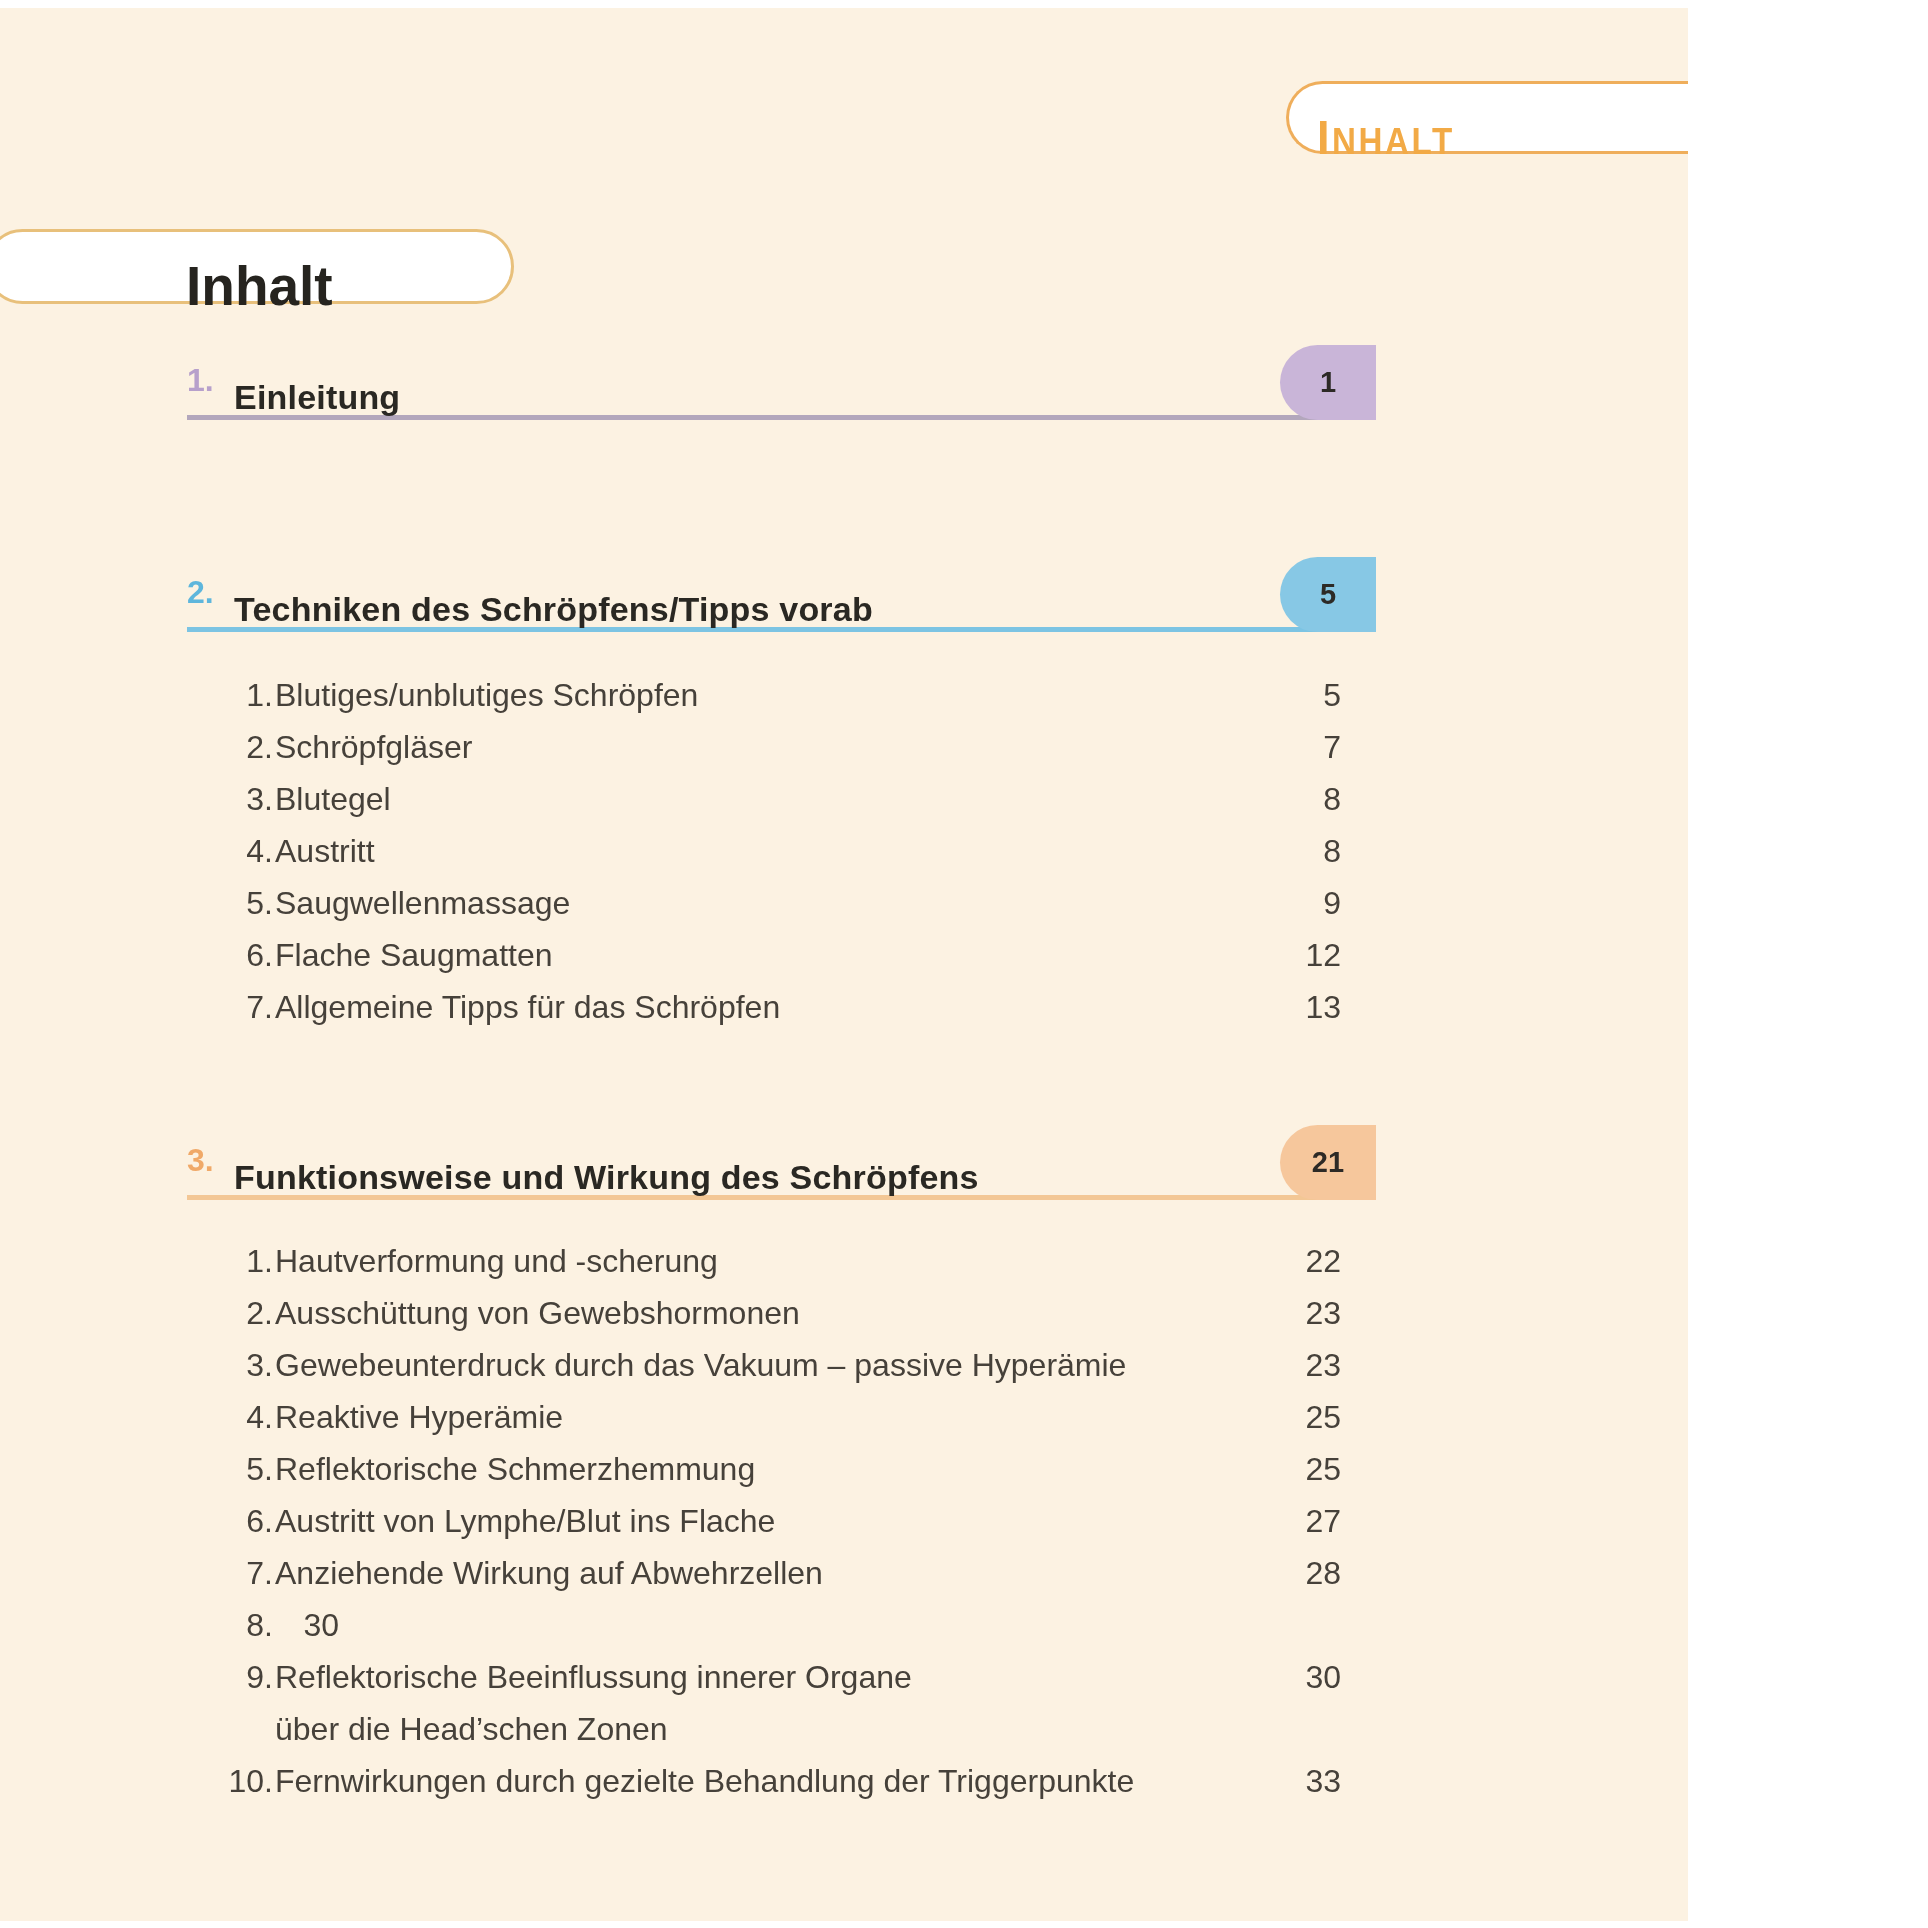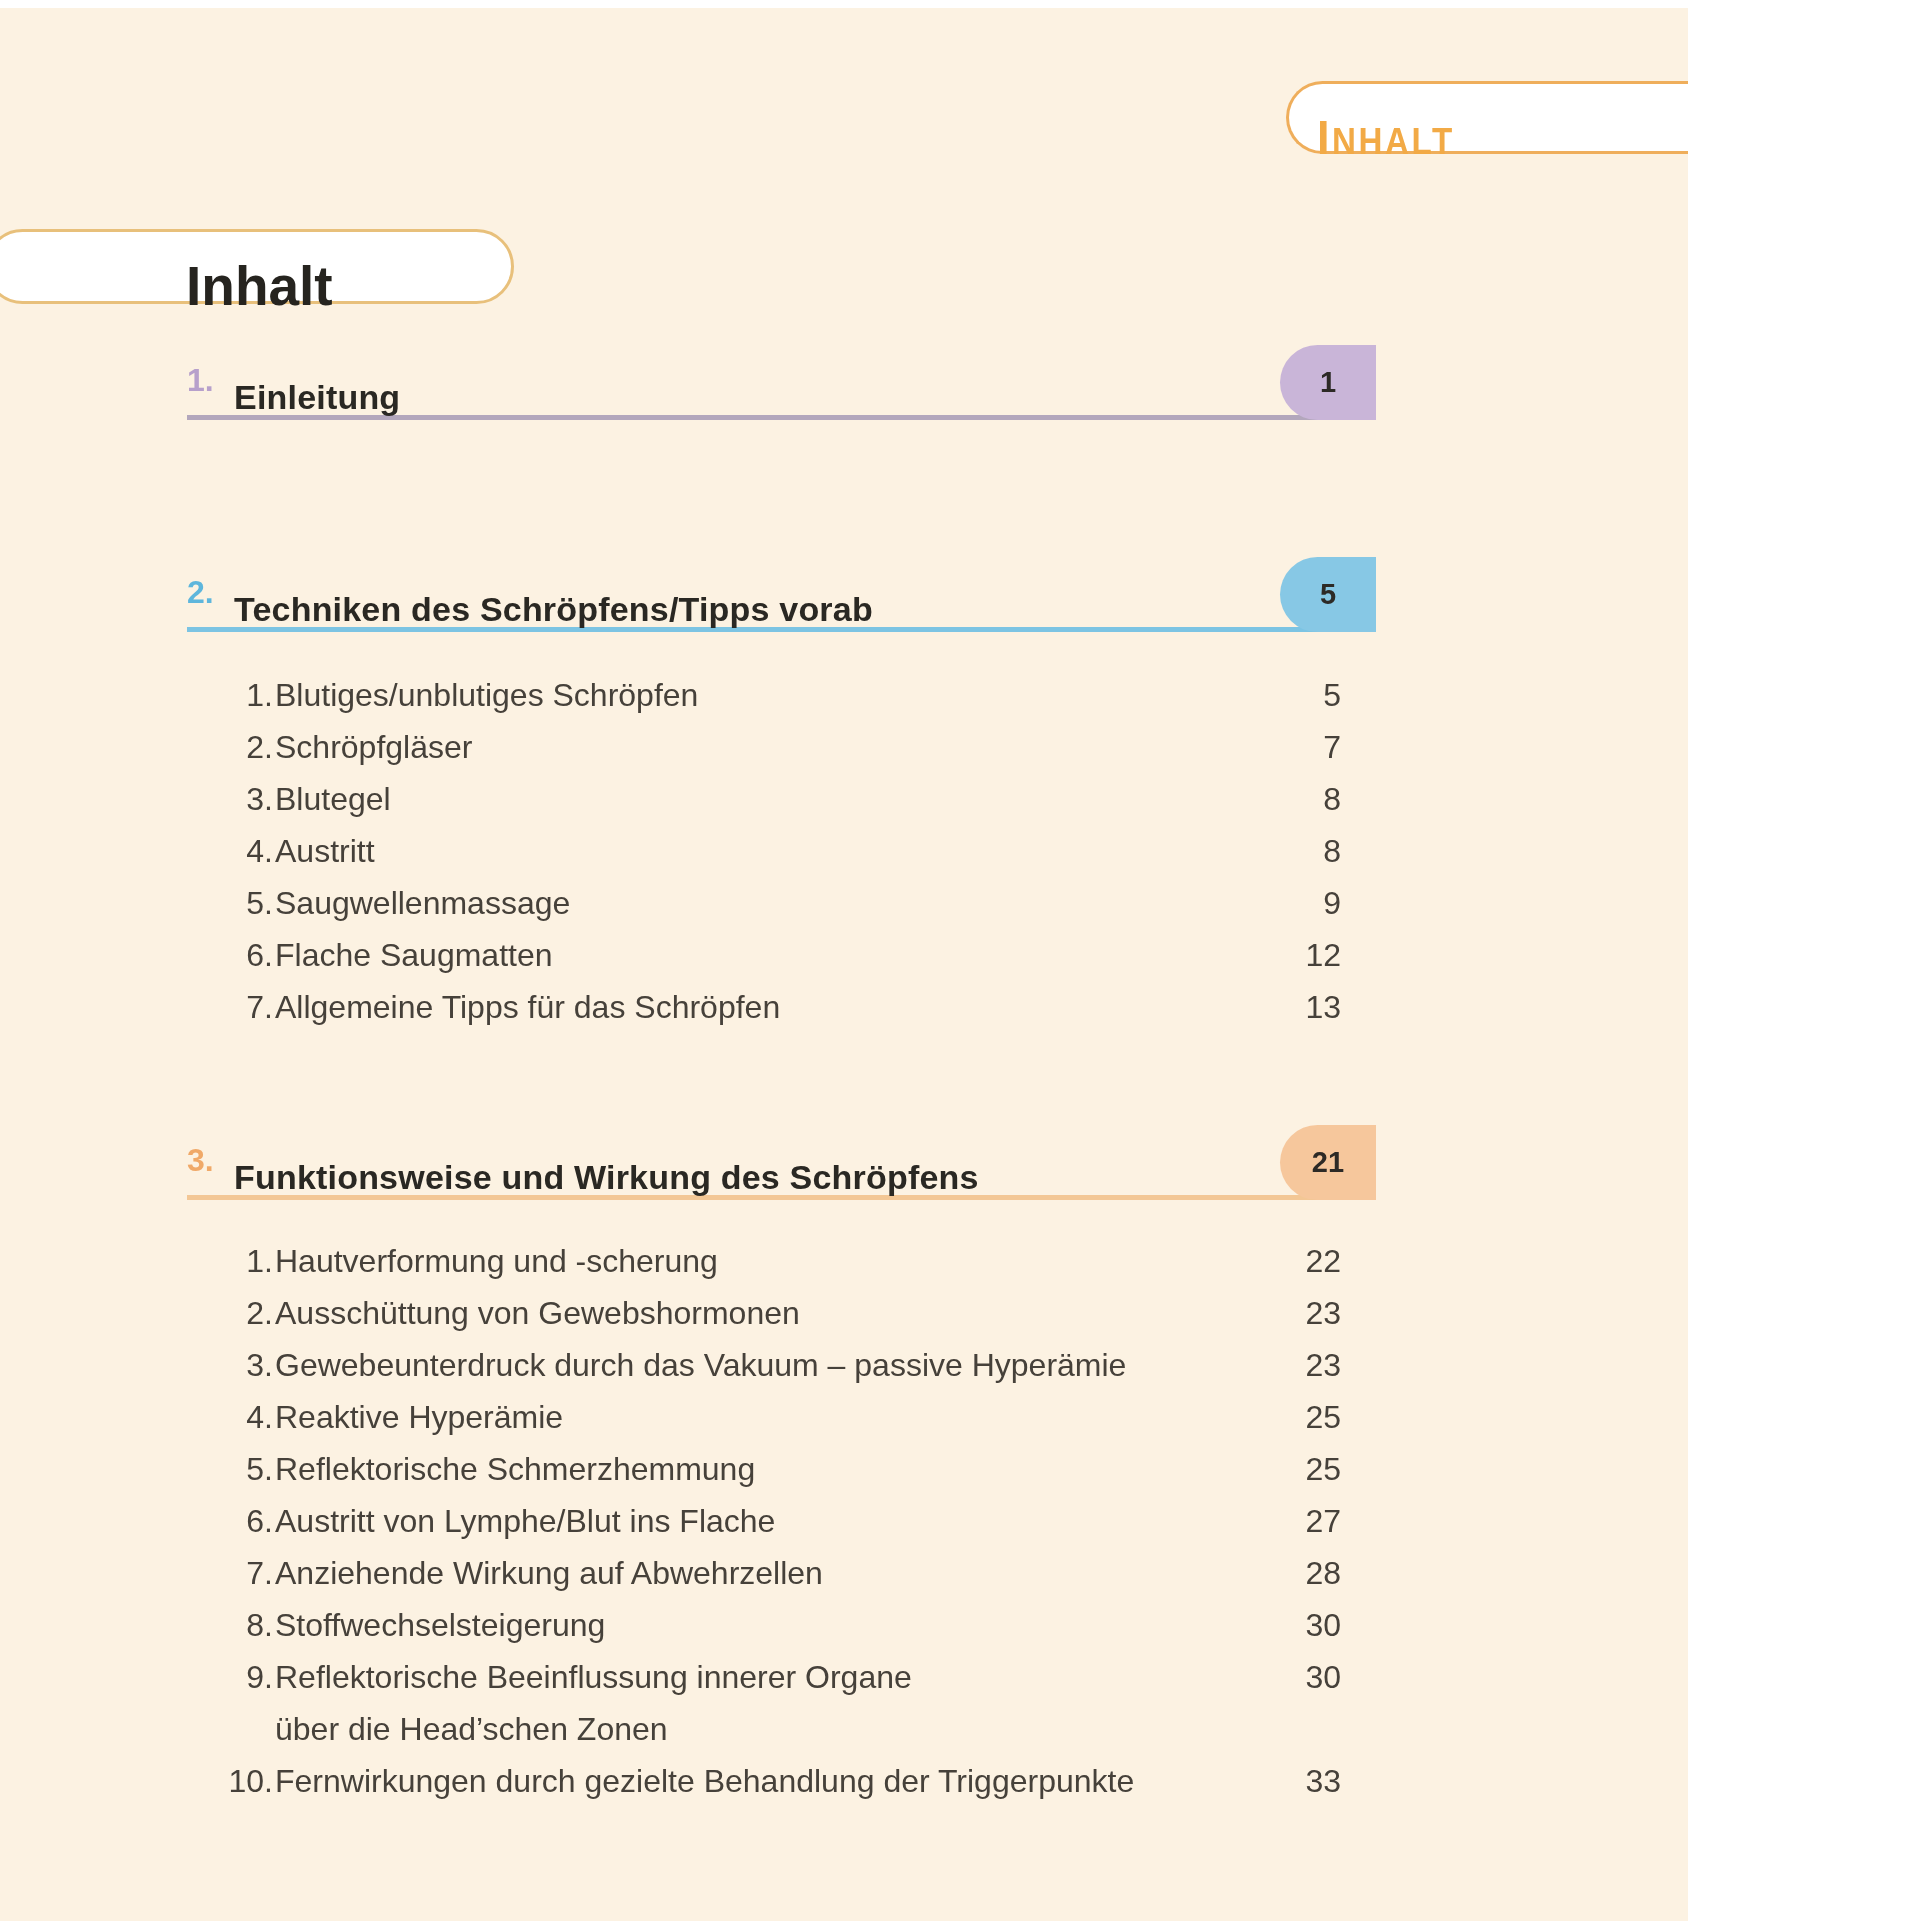--- a/index.html
+++ b/index.html
@@ -183,21 +183,20 @@
       <span class="lbl">Austritt von Lymphe/Blut ins Flache</span>
       <span class="pg">27</span>
     </div>
     <div class="row">
       <span class="num">7.</span>
       <span class="lbl">Anziehende Wirkung auf Abwehrzellen</span>
       <span class="pg">28</span>
     </div>
     <div class="row">
       <span class="num">8.</span>
-      <span class="lbl">Stoffwechselsteigerung</span>
       <span class="pg">30</span>
     </div>
     <div class="row">
       <span class="num">9.</span>
       <span class="lbl">Reflektorische Beeinflussung innerer Organe</span>
       <span class="pg">30</span>
     </div>
     <div class="row">
       <span class="num"></span>
       <span class="lbl">über die Head’schen Zonen</span>

